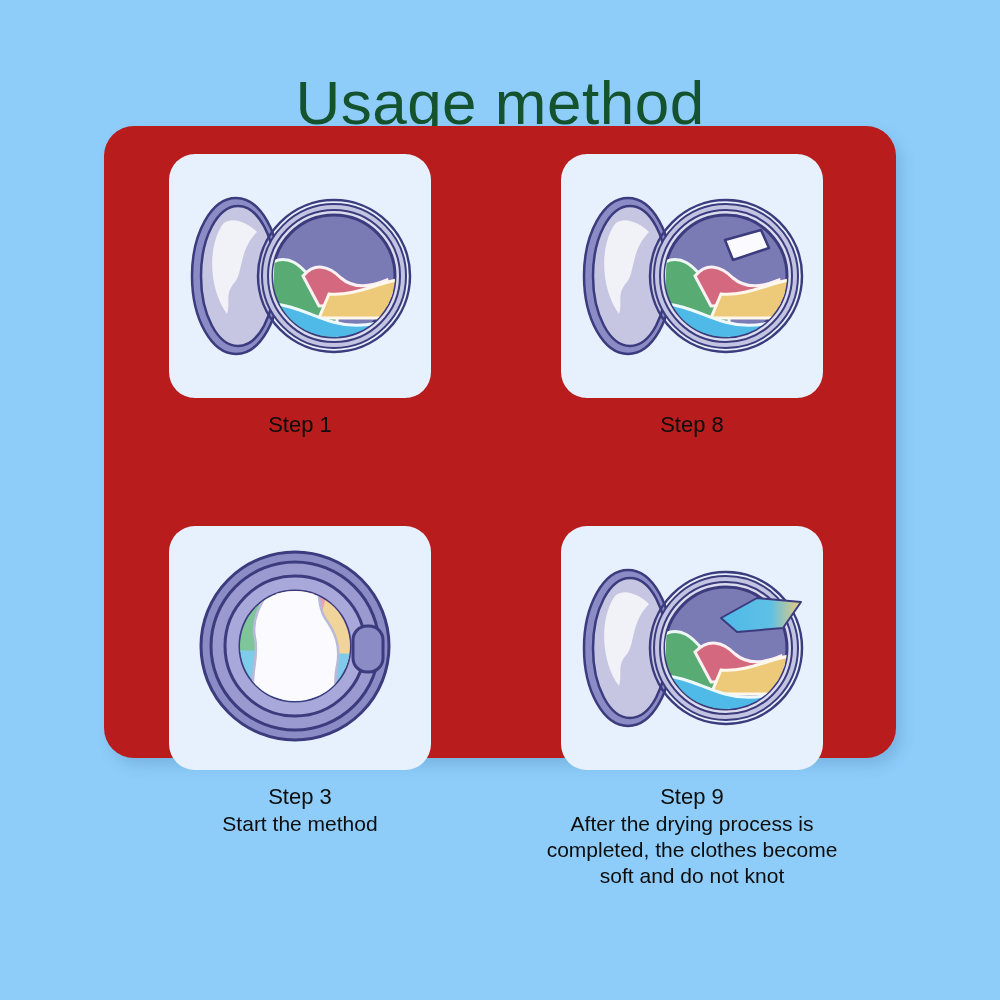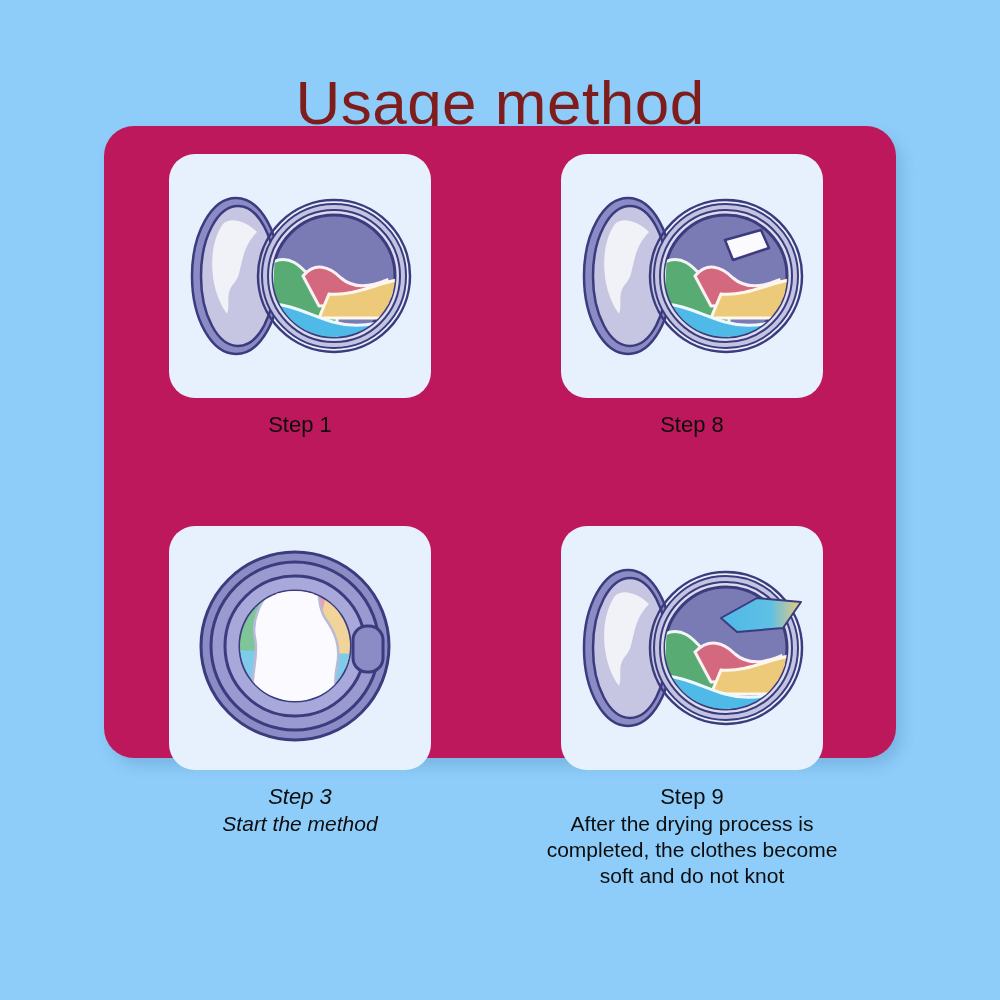--- a/index.html
+++ b/index.html
@@ -18,50 +18,50 @@
 
   .page-title {
     position: absolute;
     top: 23px;
     left: 0;
     width: 1000px;
     text-align: center;
     font-size: 62px;
     line-height: 76px;
     font-weight: 400;
-    color: #7f1d1d;
+    color: #14532d;
     letter-spacing: 0.5px;
   }
 
   .card {
     position: absolute;
     left: 104px;
     top: 126px;
     width: 792px;
     height: 632px;
-    background: #be185d;
+    background: #b91c1c;
     border-radius: 30px;
     box-shadow: 6px 8px 14px rgba(40, 90, 140, 0.20);
   }
 
   .grid {
     position: absolute;
     left: 0;
     top: 0;
     width: 792px;
     height: 824px;
   }
 
   .step {
     position: absolute;
     width: 340px;
   }
   .step-1 { left: 26px;  top: 28px; }
   .step-2 { left: 418px; top: 28px; }
-  .step-3 { left: 26px;  top: 400px; font-style: italic; }
+  .step-3 { left: 26px;  top: 400px; }
   .step-4 { left: 418px; top: 400px; }
 
   .illus-tile {
     position: relative;
     margin: 0 auto;
     width: 262px;
     height: 244px;
     background: #e7f1fd;
     border-radius: 26px;
   }

